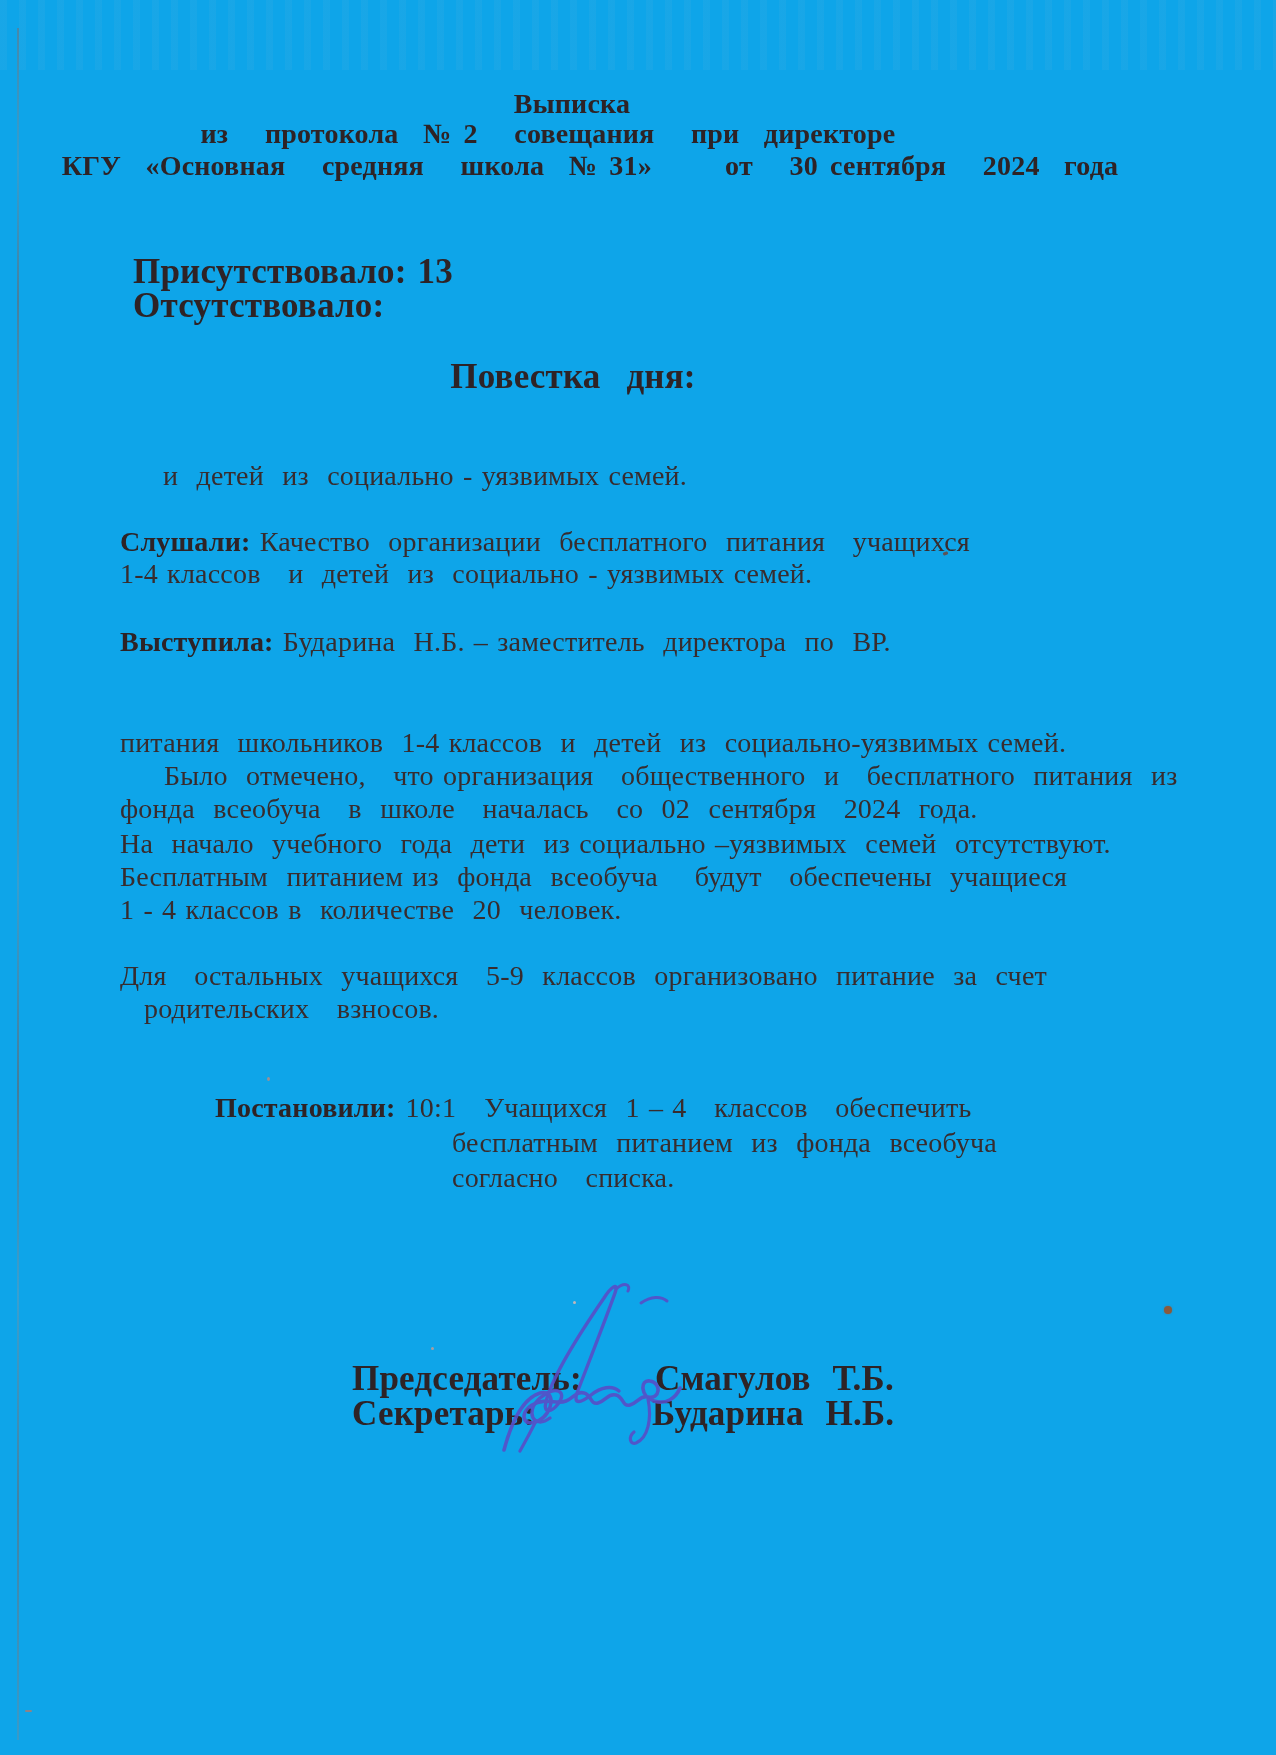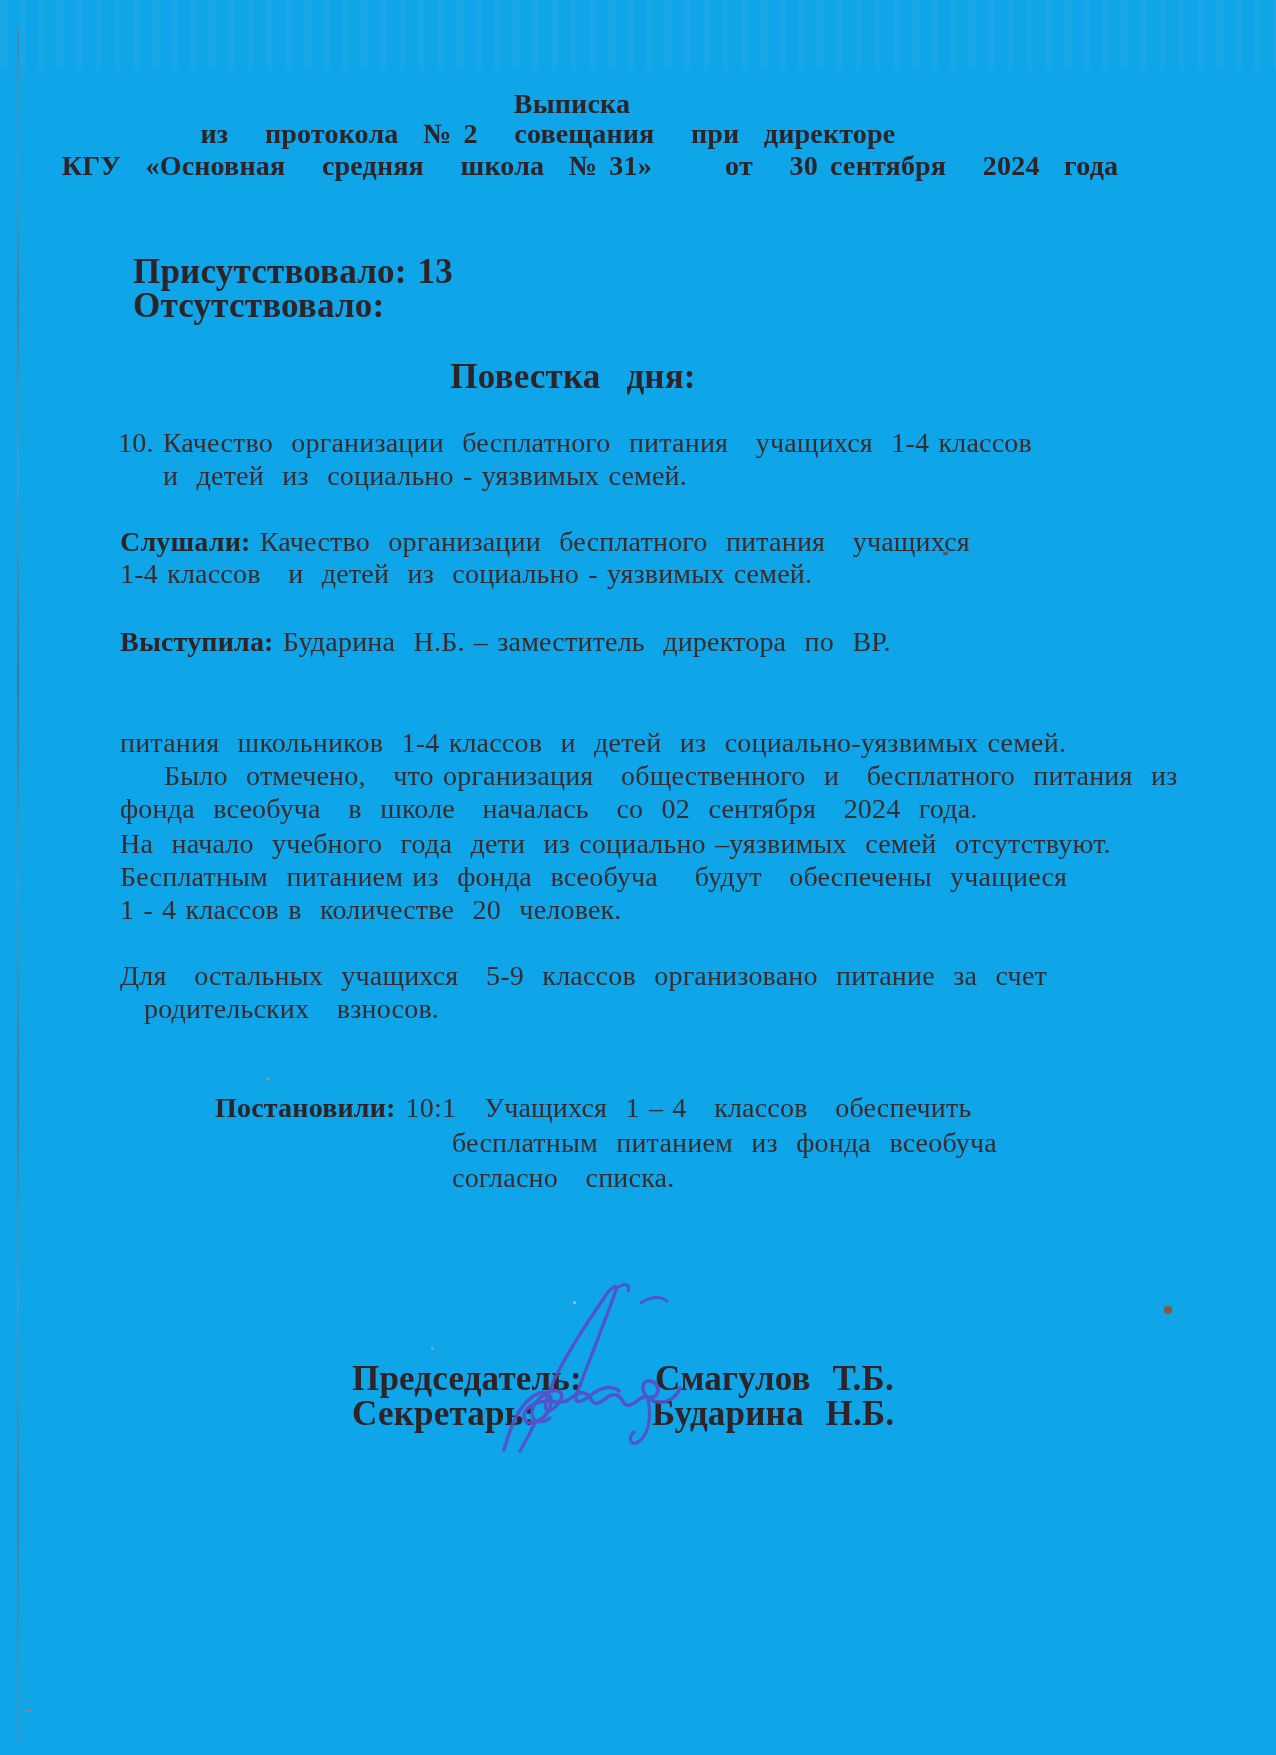--- a/index.html
+++ b/index.html
@@ -58,21 +58,20 @@
   <div class="scan-line"></div>
 
   <div class="line hdr" style="left:572px;top:88px;">Выписка</div>
   <div class="line hdr" style="left:548px;top:118px;">из   протокола  № 2   совещания   при  директоре</div>
   <div class="line hdr" style="left:590px;top:150px;">КГУ  «Основная   средняя   школа  № 31»      от   30 сентября   2024  года</div>
 
   <div class="line bold big" style="left:133px;top:252px;">Присутствовало: 13</div>
   <div class="line bold big" style="left:133px;top:286px;">Отсутствовало:</div>
 
   <div class="line bold big" style="left:573px;top:357px;transform:translateX(-50%);word-spacing:4px;">Повестка  дня:</div>
-  <div class="line" style="left:118px;top:427px;">10. Качество  организации  бесплатного  питания   учащихся  1-4 классов</div>
   <div class="line" style="left:163px;top:460px;">и  детей  из  социально - уязвимых семей.</div>
 
   <div class="line" style="left:120px;top:526px;"><b>Слушали:</b><span> Качество  организации  бесплатного  питания   учащихся</span></div>
   <div class="line" style="left:120px;top:558px;">1-4 классов   и  детей  из  социально - уязвимых семей.</div>
 
   <div class="line" style="left:120px;top:626px;"><b>Выступила:</b><span> Бударина  Н.Б. – заместитель  директора  по  ВР.</span></div>
 
   <div class="line" style="left:120px;top:727px;">питания  школьников  1-4 классов  и  детей  из  социально-уязвимых семей.</div>
   <div class="line" style="left:120px;top:760px;margin-left:44px;">Было  отмечено,   что организация   общественного  и   бесплатного  питания  из</div>
   <div class="line" style="left:120px;top:793px;">фонда  всеобуча   в  школе   началась   со  02  сентября   2024  года.</div>

